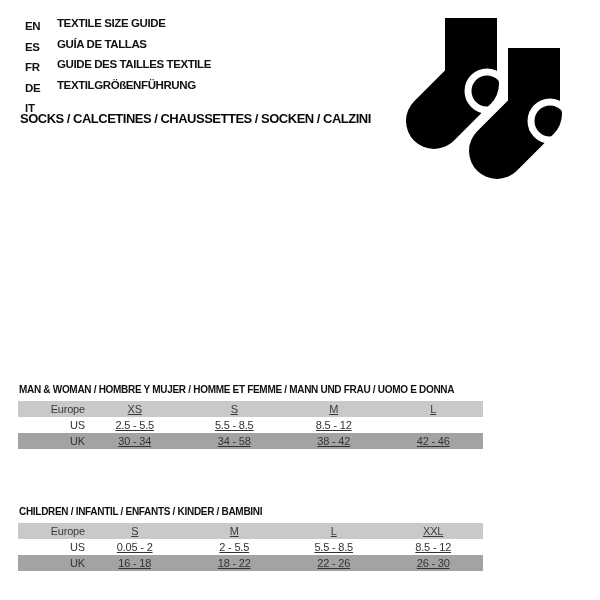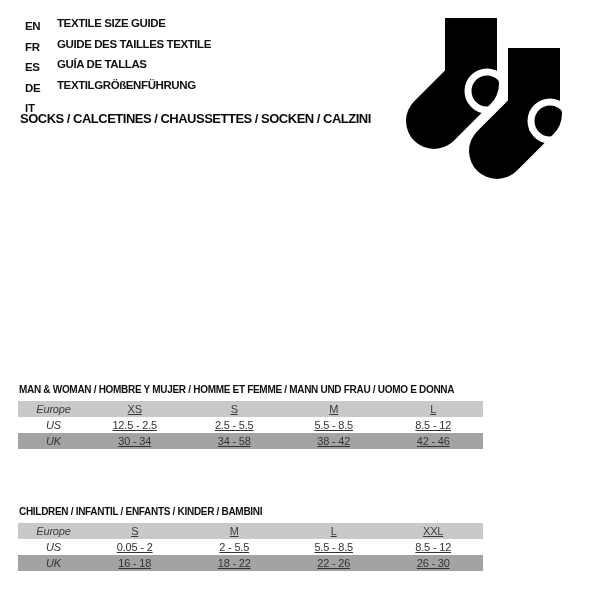--- a/index.html
+++ b/index.html
@@ -32,40 +32,40 @@
   .table-block.children{top:506px;}
   .table-title{
     font-size:10px;font-weight:700;letter-spacing:-0.3px;line-height:12px;
     color:#101010;white-space:nowrap;margin:0 0 5px 1px;
   }
   .size-table{width:465px;}
   .t-row{display:flex;height:16px;line-height:16px;font-size:11px;letter-spacing:-0.2px;}
   .t-row.head{background:#c9c9c9;color:#3b3b3b;}
   .t-row.alt{background:#a3a3a3;}
   .t-row{color:#333333;}
-  .col-region{width:14.4%;padding-left:4px;box-sizing:border-box;text-align:center;font-style:italic;}
+  .col-region{width:14.4%;padding-left:4px;box-sizing:border-box;text-align:right;}
   .col-val{width:21.4%;text-align:center;text-decoration:underline;}
 </style>
 </head>
 <body>
 
 <div class="canvas">
 
   <div class="lang-block">
     <div class="lang-row">
       <span class="lang-code">EN</span>
       <span class="lang-label">TEXTILE SIZE GUIDE</span>
     </div>
     <div class="lang-row">
+      <span class="lang-code">ES</span>
+      <span class="lang-label">GUÍA DE TALLAS</span>
+    </div>
+    <div class="lang-row">
       <span class="lang-code">FR</span>
       <span class="lang-label">GUIDE DES TAILLES TEXTILE</span>
-    </div>
-    <div class="lang-row">
-      <span class="lang-code">ES</span>
-      <span class="lang-label">GUÍA DE TALLAS</span>
     </div>
     <div class="lang-row">
       <span class="lang-code">DE</span>
       <span class="lang-label">TEXTILGRÖßENFÜHRUNG</span>
     </div>
     <div class="lang-row">
       <span class="lang-code">IT</span>
     </div>
   </div>
 
@@ -98,21 +98,20 @@
     <div class="size-table">
       <div class="t-row head">
         <span class="col-region">Europe</span>
         <span class="col-val">XS</span>
         <span class="col-val">S</span>
         <span class="col-val">M</span>
         <span class="col-val">L</span>
       </div>
       <div class="t-row">
         <span class="col-region">US</span>
-        <span class="col-val">12.5 - 2.5</span>
         <span class="col-val">2.5 - 5.5</span>
         <span class="col-val">5.5 - 8.5</span>
         <span class="col-val">8.5 - 12</span>
       </div>
       <div class="t-row alt">
         <span class="col-region">UK</span>
         <span class="col-val">30 - 34</span>
         <span class="col-val">34 - 58</span>
         <span class="col-val">38 - 42</span>
         <span class="col-val">42 - 46</span>

